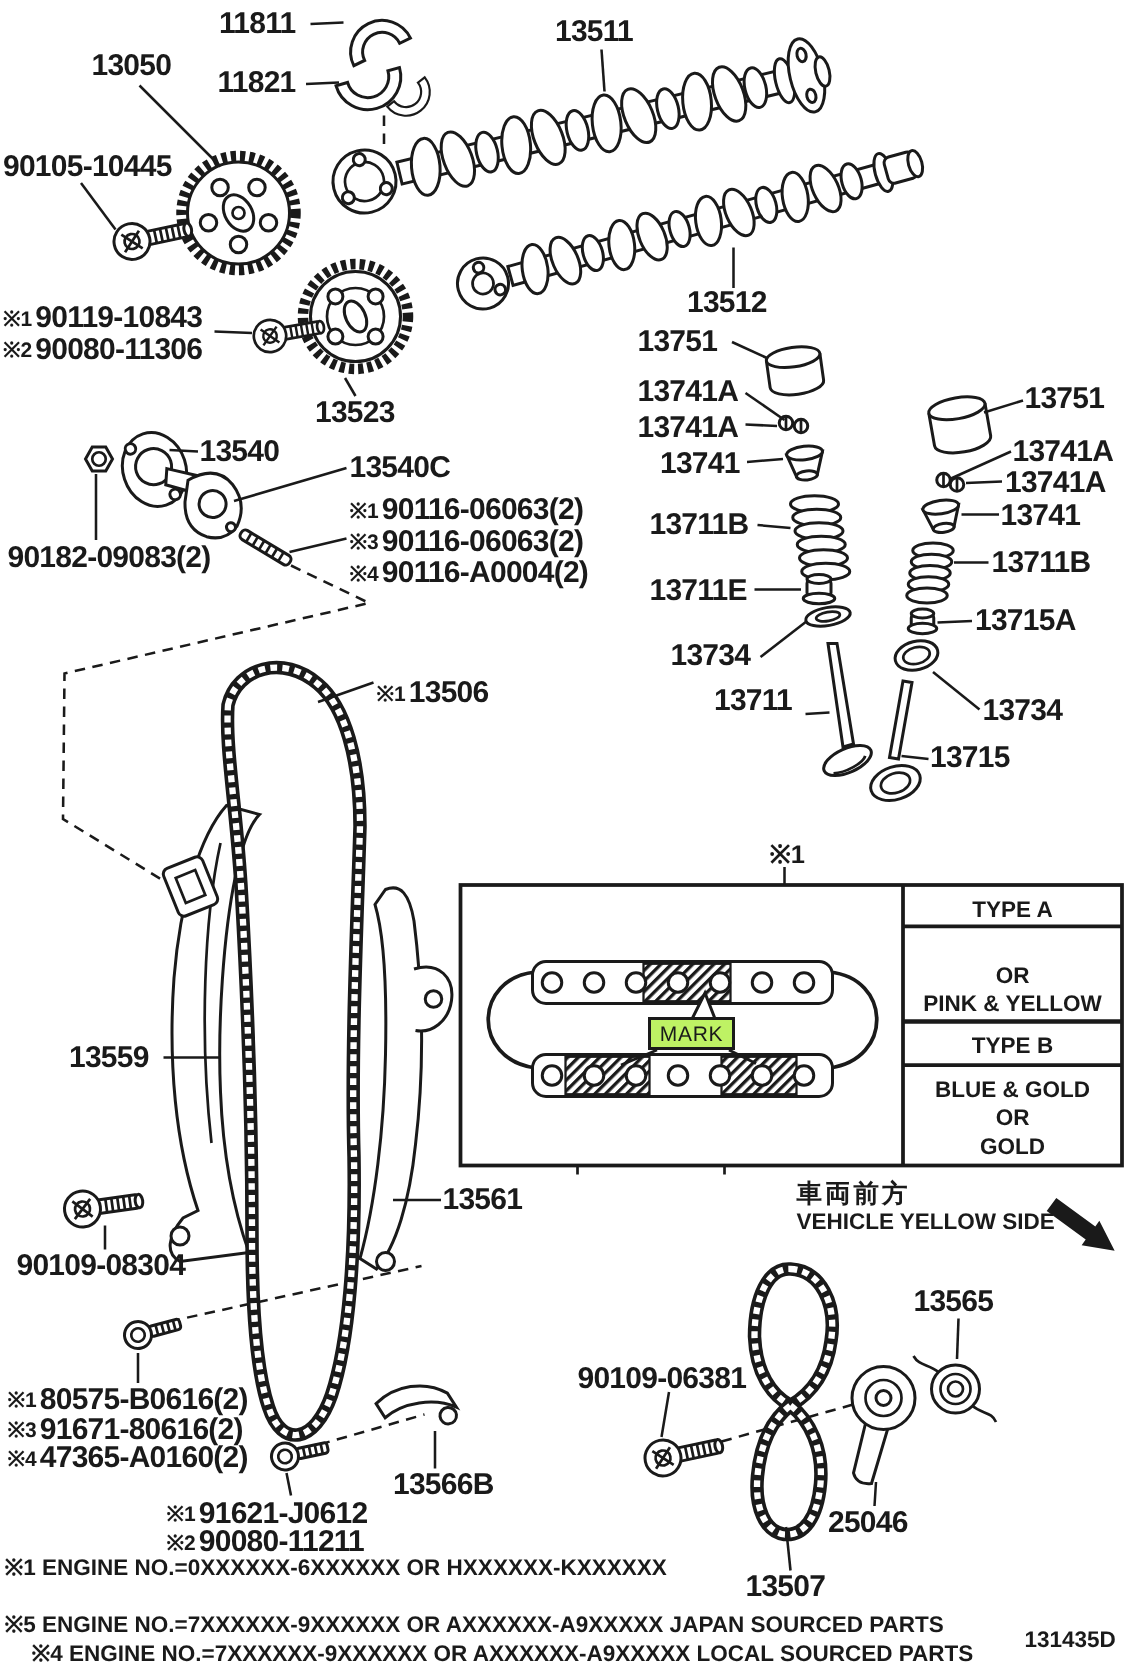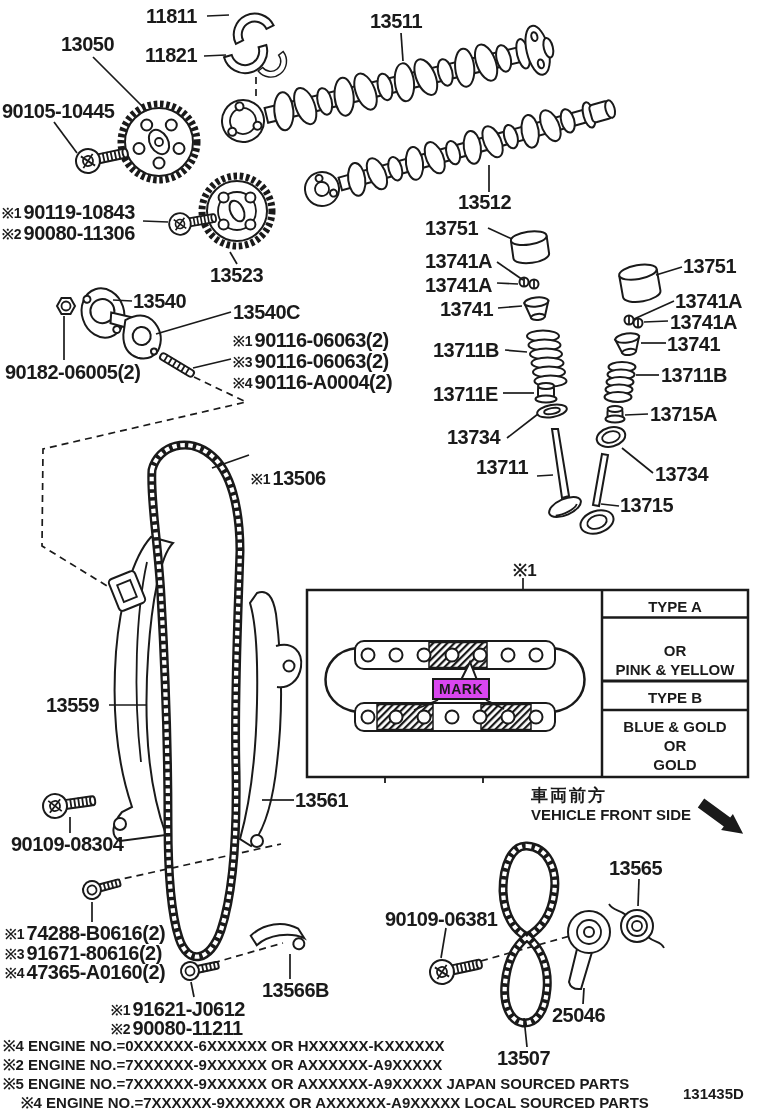--- a/index.html
+++ b/index.html
@@ -18,22 +18,22 @@
   .leaders line{stroke:#1a1a1a;stroke-width:1.7;}
   
   .co{position:absolute;z-index:1;font-weight:700;font-size:20px;line-height:1;
       letter-spacing:-0.5px;white-space:nowrap;}
   .pre{font-size:14px;letter-spacing:0;margin-right:2px;vertical-align:1px;}
   .big-pre .pre{font-size:17px;}
   .note{position:absolute;z-index:1;font-weight:700;font-size:15px;line-height:1;white-space:nowrap;}
   .tcell{position:absolute;z-index:1;left:602px;width:146px;text-align:center;
          font-weight:700;font-size:15px;line-height:19px;}
   .mark-box{position:absolute;z-index:2;left:432px;top:678px;width:54px;height:18px;
-            border:2px solid #1a1a1a;background:#d946ef;text-align:center;
-            font-weight:700;font-size:14px;line-height:18px;letter-spacing:0.5px;}
+            border:2px solid #1a1a1a;background:#bef264;text-align:center;
+            font-weight:400;font-size:14px;line-height:18px;letter-spacing:0.5px;}
   .fs-jp{position:absolute;z-index:1;left:531px;top:784px;font-weight:700;font-size:17px;letter-spacing:2px;}
   .fs-en{position:absolute;z-index:1;left:531px;top:806px;font-weight:700;font-size:15px;}
   .figcode{position:absolute;z-index:1;left:683px;top:1085px;font-weight:700;font-size:15px;}
 </style>
 </head>
 <body>
 
 <div id="stage">
 
 <svg width="760" height="1112" viewBox="0 0 760 1112">
@@ -405,43 +405,43 @@
 <div class="co" style="left:370px;top:11px">13511</div>
 <div class="co" style="left:2px;top:101px">90105-10445</div>
 <div class="co" style="left:2px;top:202px"><span class="pre">※1</span><span>90119-10843</span></div>
 <div class="co" style="left:2px;top:223px"><span class="pre">※2</span><span>90080-11306</span></div>
 <div class="co" style="left:210px;top:265px">13523</div>
 <div class="co" style="left:133px;top:291px">13540</div>
 <div class="co" style="left:233px;top:302px">13540C</div>
 <div class="co" style="left:233px;top:330px"><span class="pre">※1</span><span>90116-06063(2)</span></div>
 <div class="co" style="left:233px;top:351px"><span class="pre">※3</span><span>90116-06063(2)</span></div>
 <div class="co" style="left:233px;top:372px"><span class="pre">※4</span><span>90116-A0004(2)</span></div>
-<div class="co" style="left:5px;top:362px">90182-06005(2)</div>
+<div class="co" style="left:5px;top:362px">90182-09083(2)</div>
 <div class="co" style="left:458px;top:192px">13512</div>
 <div class="co" style="left:425px;top:218px">13751</div>
 <div class="co" style="left:425px;top:251px">13741A</div>
 <div class="co" style="left:425px;top:275px">13741A</div>
 <div class="co" style="left:440px;top:299px">13741</div>
 <div class="co" style="left:433px;top:340px">13711B</div>
 <div class="co" style="left:433px;top:384px">13711E</div>
 <div class="co" style="left:447px;top:427px">13734</div>
 <div class="co" style="left:476px;top:457px">13711</div>
 <div class="co" style="left:683px;top:256px">13751</div>
 <div class="co" style="left:675px;top:291px">13741A</div>
 <div class="co" style="left:670px;top:312px">13741A</div>
 <div class="co" style="left:667px;top:334px">13741</div>
 <div class="co" style="left:661px;top:365px">13711B</div>
 <div class="co" style="left:650px;top:404px">13715A</div>
 <div class="co" style="left:655px;top:464px">13734</div>
 <div class="co" style="left:620px;top:495px">13715</div>
-<div class="co" style="left:251px;top:468px"><span class="pre">※1</span><span>13506</span></div>
+<div class="co" style="left:251px;top:452px"><span class="pre">※1</span><span>13506</span></div>
 <div class="co" style="left:46px;top:695px">13559</div>
 <div class="co" style="left:295px;top:790px">13561</div>
 <div class="co" style="left:11px;top:834px">90109-08304</div>
-<div class="co" style="left:5px;top:923px"><span class="pre">※1</span><span>74288-B0616(2)</span></div>
+<div class="co" style="left:5px;top:923px"><span class="pre">※1</span><span>80575-B0616(2)</span></div>
 <div class="co" style="left:5px;top:943px"><span class="pre">※3</span><span>91671-80616(2)</span></div>
 <div class="co" style="left:5px;top:962px"><span class="pre">※4</span><span>47365-A0160(2)</span></div>
 <div class="co" style="left:111px;top:999px"><span class="pre">※1</span><span>91621-J0612</span></div>
 <div class="co" style="left:111px;top:1018px"><span class="pre">※2</span><span>90080-11211</span></div>
 <div class="co" style="left:262px;top:980px">13566B</div>
 <div class="co" style="left:385px;top:909px">90109-06381</div>
 <div class="co" style="left:609px;top:858px">13565</div>
 <div class="co" style="left:552px;top:1005px">25046</div>
 <div class="co" style="left:497px;top:1048px">13507</div>
 <div class="co big-pre" style="left:513px;top:560px"><span class="pre">※1</span><span></span></div>
@@ -449,21 +449,20 @@
 <div class="tcell" style="top:597px">TYPE A</div>
 <div class="tcell" style="top:641px">OR</div>
 <div class="tcell" style="top:660px">PINK &amp; YELLOW</div>
 <div class="tcell" style="top:688px">TYPE B</div>
 <div class="tcell" style="top:717px">BLUE &amp; GOLD</div>
 <div class="tcell" style="top:736px">OR</div>
 <div class="tcell" style="top:755px">GOLD</div>
 <div class="mark-box">MARK</div>
 
 <div class="fs-jp">車両前方</div>
-<div class="fs-en">VEHICLE FRONT SIDE</div>
-
-<div class="note" style="left:3px;top:1038px">※4 ENGINE NO.=0XXXXXX-6XXXXXX OR HXXXXXX-KXXXXXX</div>
-<div class="note" style="left:3px;top:1057px">※2 ENGINE NO.=7XXXXXX-9XXXXXX OR AXXXXXX-A9XXXXX</div>
+<div class="fs-en">VEHICLE YELLOW SIDE</div>
+
+<div class="note" style="left:3px;top:1038px">※1 ENGINE NO.=0XXXXXX-6XXXXXX OR HXXXXXX-KXXXXXX</div>
 <div class="note" style="left:3px;top:1076px">※5 ENGINE NO.=7XXXXXX-9XXXXXX OR AXXXXXX-A9XXXXX JAPAN SOURCED PARTS</div>
 <div class="note" style="left:21px;top:1095px">※4 ENGINE NO.=7XXXXXX-9XXXXXX OR AXXXXXX-A9XXXXX LOCAL SOURCED PARTS</div>
 <div class="figcode">131435D</div>
 
 </div>
 
 </body></html>

